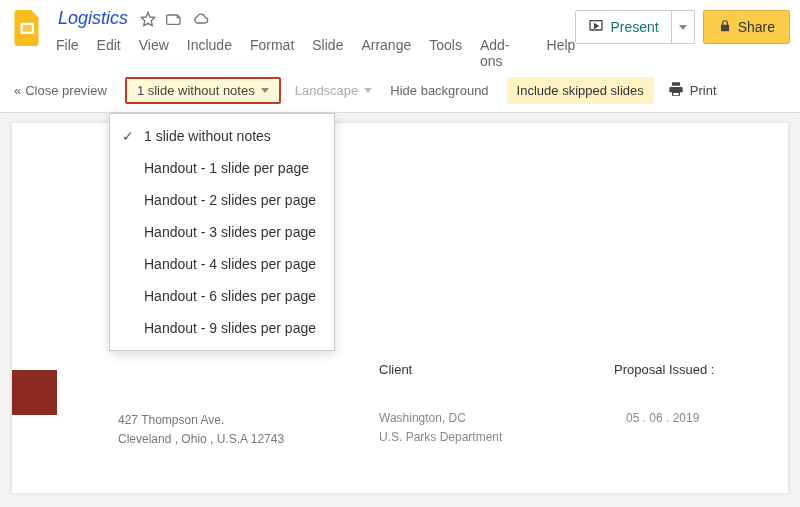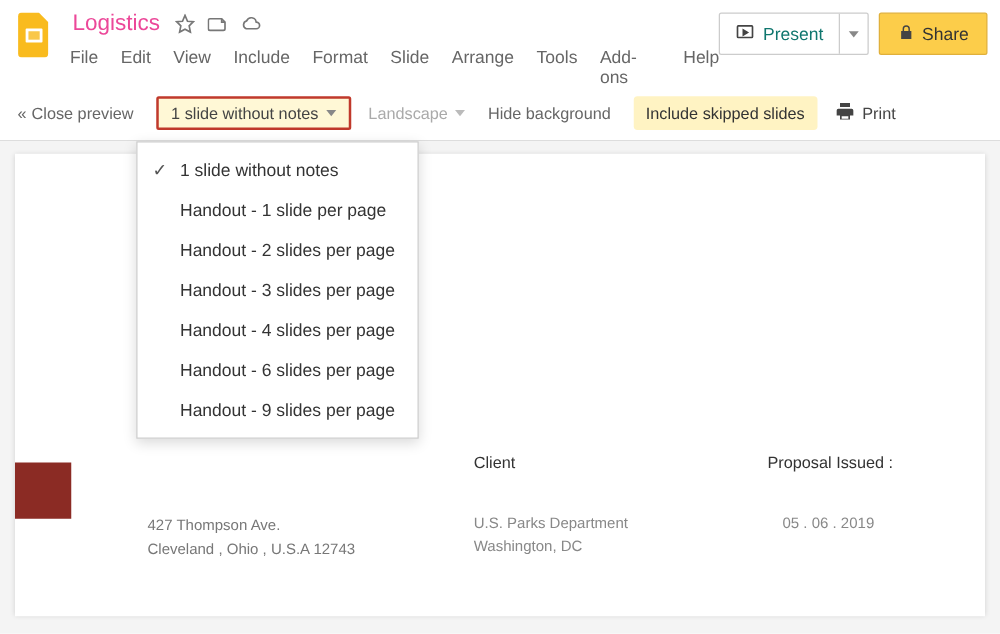--- a/index.html
+++ b/index.html
@@ -2,21 +2,21 @@
 <html><head>
   <meta charset="utf-8">
   <style>
     * { margin:0; padding:0; box-sizing:border-box; font-family: Arial, sans-serif; }
     body { width:800px; height:507px; background:#fff; overflow:hidden; font-size:13px; color:#444; }
     .header { display:flex; align-items:flex-start; padding:6px 10px 0 10px; }
     .logo { width:36px; height:44px; display:flex; align-items:center; justify-content:center; margin-right:10px; }
     .logo svg { width:28px; height:36px; }
     .titleblock { flex:1; }
     .titlerow { display:flex; align-items:center; gap:10px; }
-    .title { font-size:18px; color:#ec4899; padding:2px 2px; }
+    .title { font-size:18px; color:#1d4ed8; padding:2px 2px;font-style:italic; }
     .icon { color:#777; display:inline-flex; align-items:center; justify-content:center; cursor:pointer; }
     .menubar { display:flex; gap:18px; margin-top:6px; color:#666; font-size:14px; }
     .menubar span { cursor:pointer; }
     .rightbtns { display:flex; align-items:center; gap:8px; padding-top:4px; }
     .present { display:flex; align-items:center; border:1px solid #ccc; border-radius:2px; height:34px; background:#fff; }
     .present .pbody { display:flex; align-items:center; gap:6px; padding:0 12px; height:100%; border-right:1px solid #ccc; cursor:pointer; font-size:14px; color:#0f766e; }
     .present .pcaret { width:22px; display:flex; align-items:center; justify-content:center; height:100%; cursor:pointer; }
     .share { display:flex; align-items:center; gap:6px; background:#fccd4a; border:1px solid #e0b03b; height:34px; padding:0 14px; border-radius:2px; cursor:pointer; font-size:14px; color:#333; }
     .toolbar { display:flex; align-items:center; gap:14px; padding:8px 10px; border-bottom:1px solid #ddd; font-size:13px; color:#666; }
     .tb-item { cursor:pointer; padding:4px 4px; }
@@ -131,22 +131,22 @@
 
 <div class="canvas">
   <div class="slide">
     <div class="redsq"></div>
     <div class="addr">
       <div>427 Thompson Ave.</div>
       <div>Cleveland , Ohio , U.S.A 12743</div>
     </div>
     <div class="client-h">Client</div>
     <div class="client-b">
+      <div>Washington, DC</div>
       <div>U.S. Parks Department</div>
-      <div>Washington, DC</div>
     </div>
     <div class="prop-h">Proposal Issued :</div>
     <div class="prop-b">05 . 06 . 2019</div>
   </div>
 
   <div class="dropdown">
     <div class="dd-item">
       <span class="check">✓</span>
       <span class="lbl">1 slide without notes</span>
     </div>

